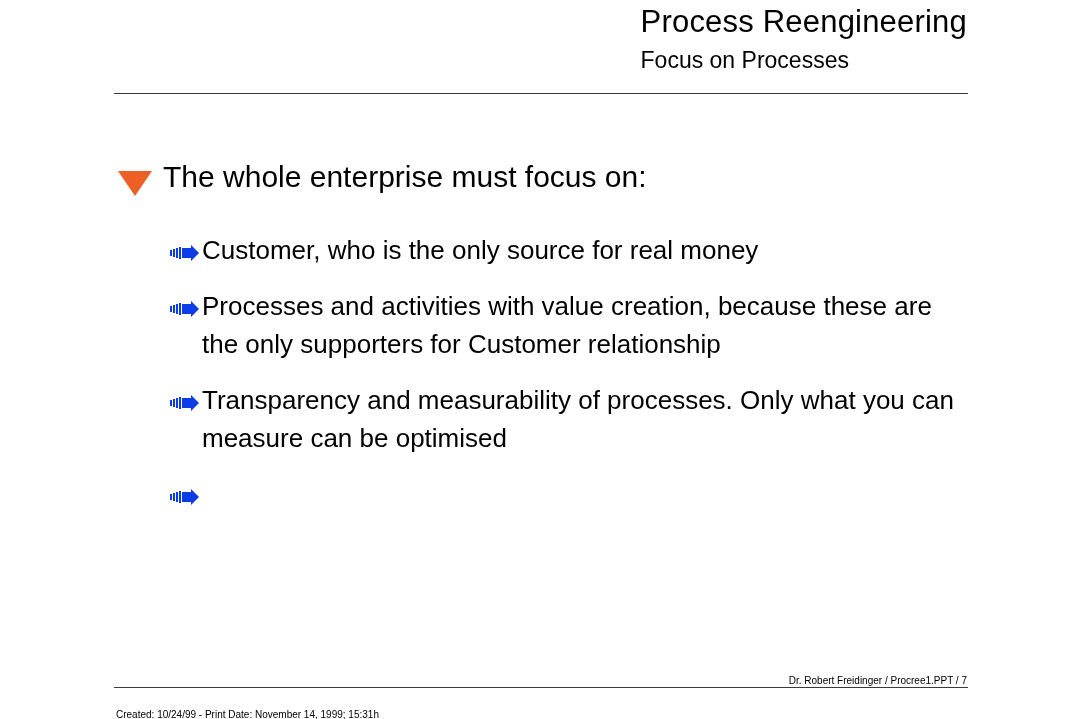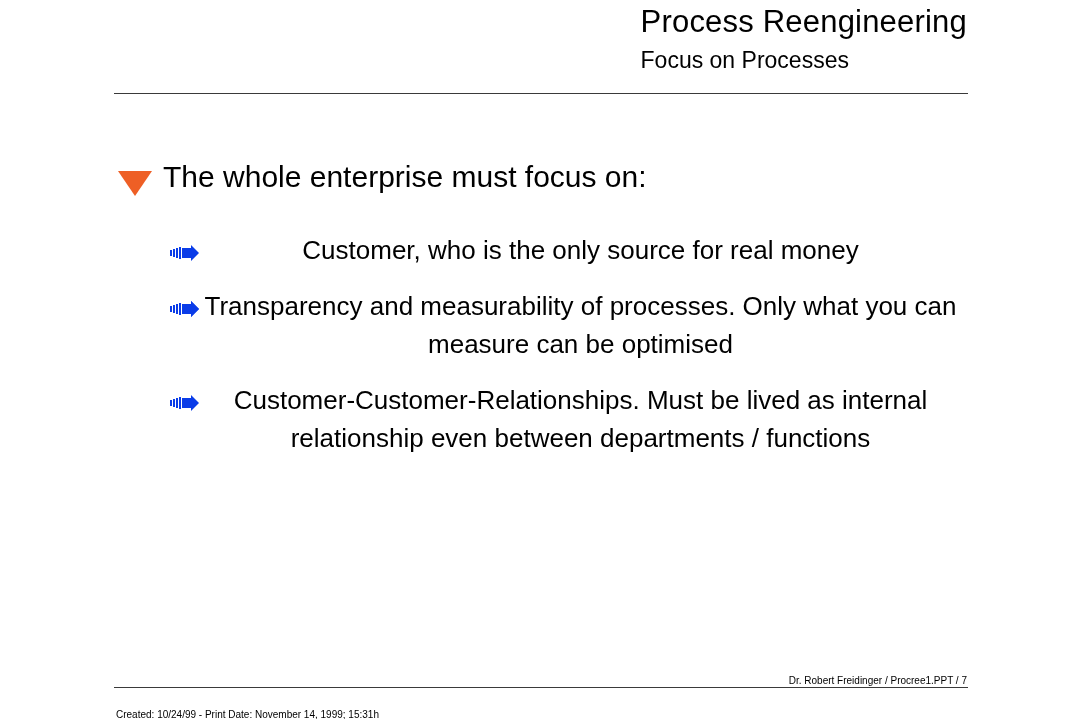--- a/index.html
+++ b/index.html
@@ -91,21 +91,20 @@
   }
   .bullet-l1 .bullet-text { display: block; }
 
   .bullet-l2 {
     position: relative;
     padding-left: 202px;
     padding-right: 120px;
     font-size: 26px;
     line-height: 1.46;
     margin-bottom: 18px;
-    text-align: center;
   }
   .bullet-l2 .marker-arrow {
     position: absolute;
     left: 170px;
     top: 12px;
     width: 30px;
     height: 18px;
   }
   .bullet-l2 .marker-arrow svg { display: block; }
   .bullet-l2 .bullet-text { display: block; }
@@ -183,20 +182,21 @@
       <svg width="30" height="18" viewBox="0 0 30 18" xmlns="http://www.w3.org/2000/svg">
         <g fill="#0a3ce8">
           <rect x="0" y="6" width="2" height="6"></rect>
           <rect x="3" y="5" width="2" height="8"></rect>
           <rect x="6" y="4" width="2" height="10"></rect>
           <rect x="9" y="3" width="2" height="12"></rect>
           <path d="M12 4 L21 4 L21 1 L29 9 L21 17 L21 14 L12 14 Z"></path>
         </g>
       </svg>
     </span>
+    <span class="bullet-text">Processes and activities with value creation, because these are the only supporters for Customer relationship</span>
   </div>
 
   <div class="bullet-l2">
     <span class="marker-arrow">
       <svg width="30" height="18" viewBox="0 0 30 18" xmlns="http://www.w3.org/2000/svg">
         <g fill="#0a3ce8">
           <rect x="0" y="6" width="2" height="6"></rect>
           <rect x="3" y="5" width="2" height="8"></rect>
           <rect x="6" y="4" width="2" height="10"></rect>
           <rect x="9" y="3" width="2" height="12"></rect>
@@ -212,21 +212,20 @@
       <svg width="30" height="18" viewBox="0 0 30 18" xmlns="http://www.w3.org/2000/svg">
         <g fill="#0a3ce8">
           <rect x="0" y="6" width="2" height="6"></rect>
           <rect x="3" y="5" width="2" height="8"></rect>
           <rect x="6" y="4" width="2" height="10"></rect>
           <rect x="9" y="3" width="2" height="12"></rect>
           <path d="M12 4 L21 4 L21 1 L29 9 L21 17 L21 14 L12 14 Z"></path>
         </g>
       </svg>
     </span>
-    <span class="bullet-text">Customer-Customer-Relationships. Must be lived as internal relationship even between departments / functions</span>
   </div>
 
 </div>
 
 <div id="footer">
   <div id="footer-rule"></div>
   <div id="footer-left">Created: 10/24/99  -  Print Date: November 14, 1999; 15:31h</div>
   <div id="footer-right">Dr. Robert Freidinger / Procree1.PPT / 7</div>
 </div>
 

